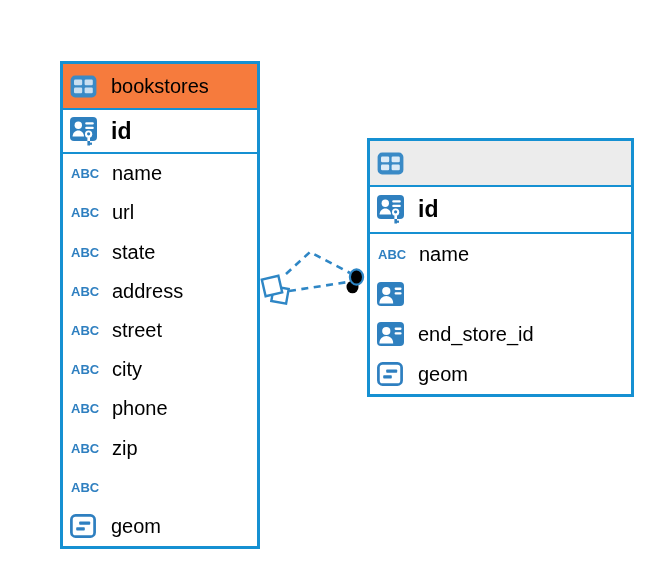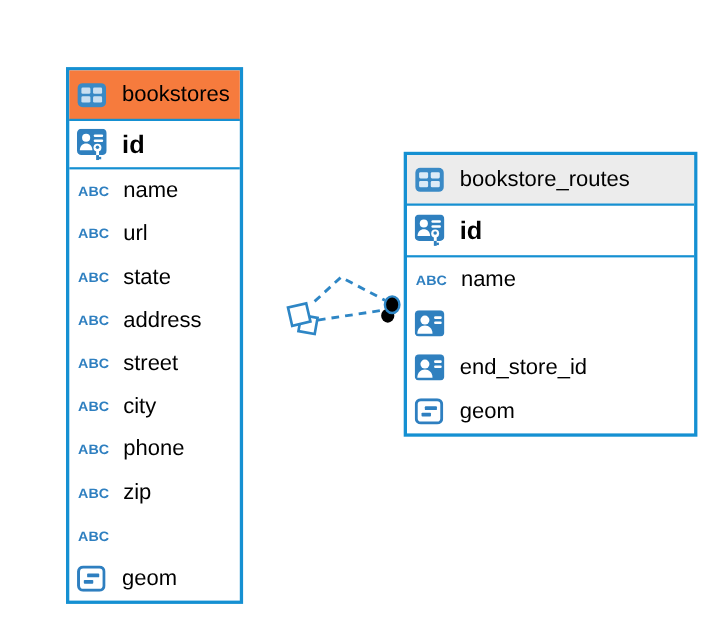--- a/index.html
+++ b/index.html
@@ -6,21 +6,21 @@
   body{
     width:654px;height:570px;background:#ffffff;
     font-family:"Liberation Sans", sans-serif;color:#000;
   }
   .canvas{position:relative;width:654px;height:570px;overflow:hidden;background:#fff;}
   .connector-svg{position:absolute;left:0;top:0;width:654px;height:570px;}
   .er-table{
     position:absolute;background:#fff;border:3.5px solid #1590d2;
     box-sizing:border-box;display:flex;flex-direction:column;
   }
-  .t-bookstores{left:60px;top:61px;width:161px;height:488px;}
+  .t-bookstores{left:60px;top:61px;width:200px;height:488px;}
   .t-routes{left:367px;top:138px;width:267px;height:259px;}
   .thead{
     flex:0 0 44px;display:flex;align-items:center;gap:8px;padding:0 7px;
     border-bottom:2.5px solid #1590d2;font-size:20px;
   }
   .thead-orange{background:#f67b3d;}
   .thead-gray{background:#ececec;}
   .row{display:flex;align-items:center;gap:8px;padding:0 7px;}
   .id-row{flex:0 0 42px;border-bottom:2.5px solid #1590d2;font-weight:bold;font-size:23px;}
   .t-routes .id-row{flex:0 0 45px;}
@@ -140,21 +140,20 @@
         <svg width="27" height="23" viewBox="0 0 27 23">
             <rect x="0.6" y="0.6" width="25.8" height="21.8" rx="4.5" fill="#3a8ac6"></rect>
             <g fill="#dcebf7">
               <rect x="4" y="4.6" width="8.2" height="5.6" rx="1.2"></rect>
               <rect x="14.6" y="4.6" width="8.2" height="5.6" rx="1.2"></rect>
               <rect x="4" y="12.6" width="8.2" height="5.6" rx="1.2"></rect>
               <rect x="14.6" y="12.6" width="8.2" height="5.6" rx="1.2"></rect>
             </g>
           </svg>
       </span>
-      <span class="tname">bookstore_routes</span>
     </div>
     <div class="row id-row">
       <span class="icon-box">
         <svg width="27" height="29" viewBox="0 0 27 29">
             <rect width="27" height="24" rx="4" fill="#2f80bf"></rect>
             <circle cx="8.3" cy="8.2" r="3.7" fill="#fff"></circle>
             <path d="M2.6 19.6c0-3.8 2.6-6.2 5.7-6.2c3.1 0 5.7 2.4 5.7 6.2z" fill="#fff"></path>
             <rect x="15.2" y="5.2" width="8.6" height="2.3" rx="1.1" fill="#fff"></rect>
             <rect x="15.2" y="9.8" width="8.6" height="2.3" rx="1.1" fill="#fff"></rect>
             <circle cx="18.6" cy="17.2" r="3.6" fill="#fff"></circle>

